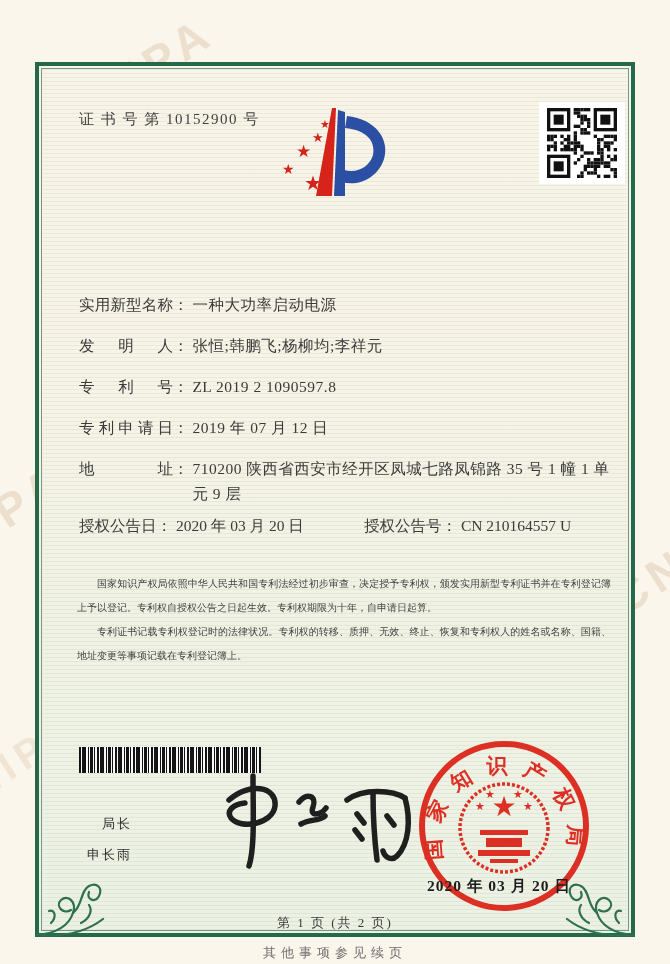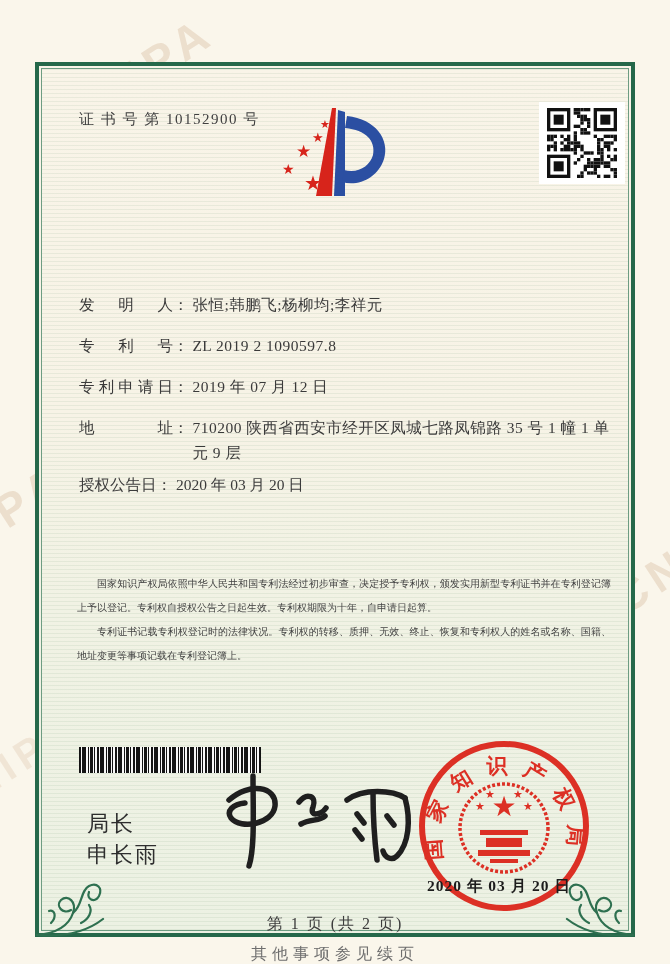--- a/index.html
+++ b/index.html
@@ -47,32 +47,32 @@
   .grow{position:relative;}
   
   .paras{position:absolute;left:38px;top:506px;width:534px;font-size:10px;line-height:24px;text-align:justify;color:#424242;}
   .paras p{margin:0;text-indent:2em;}
   
   .barcode{
     position:absolute;left:40px;top:681px;width:182px;height:26px;
     background:repeating-linear-gradient(90deg,#141414 0 2px,#f8f8f8 2px 3px,#141414 3px 7px,#f8f8f8 7px 9px,#141414 9px 10px,#f8f8f8 10px 11px,#141414 11px 14px,#f8f8f8 14px 15px,#141414 15px 16px,#f8f8f8 16px 18px);
   }
   
-  .director{position:absolute;left:48px;top:742px;font-size:22px;line-height:31px;letter-spacing:2px;color:#2e2e2e;}
+  .director{position:absolute;left:48px;top:742px;font-size:13px;line-height:31px;letter-spacing:2px;color:#2e2e2e;text-align:right;}
   .sig{position:absolute;left:150px;top:700px;width:240px;height:115px;}
   
   .seal{position:absolute;left:377px;top:672px;width:176px;height:176px;opacity:.95;}
   .sealdate{
     position:absolute;left:360px;top:810px;width:200px;text-align:center;
     font-size:15.5px;letter-spacing:1px;color:#1c1c1c;font-weight:600;
   }
-  .pagefoot{position:absolute;left:0;right:0;top:848px;text-align:center;font-size:16px;letter-spacing:2px;color:#3c3c3c;}
+  .pagefoot{position:absolute;left:0;right:0;top:848px;text-align:center;font-size:13px;letter-spacing:2px;color:#3c3c3c;}
   .continuation{
     position:absolute;left:0;right:0;top:944px;text-align:center;
-    font-size:16px;letter-spacing:5px;color:#6e6e6e;
+    font-size:13px;letter-spacing:5px;color:#6e6e6e;
   }
 </style>
 </head>
 <body>
 
 <div class="wm" style="left:48px;top:100px;">CNIPA</div>
 <div class="wm pink" style="left:400px;top:352px;font-size:42px;">CNIPA</div>
 <div class="wm" style="left:-100px;top:548px;">CNIPA</div>
 <div class="wm" style="left:602px;top:580px;">CNIPA</div>
 <div class="wm" style="left:-70px;top:790px;font-size:40px;color:rgba(205,168,135,.22);">CNIPA</div>
@@ -248,38 +248,46 @@
       <text x="60" y="26" font-size="11">★</text>
     </g>
     <polygon points="72,6 76,6 72,94 56,94" fill="#d7241b"></polygon>
     <polygon points="78,8 85,10 85,94 74,94" fill="#2b4fa2"></polygon>
     <path fill="#2b4fa2" d="M87,14 C116,17 130,38 124,57 C118,76 98,85 82,80 L84,68 C98,72 110,64 113,53 C116,39 106,28 85,26 Z"></path>
   </svg>
 
 
   <div class="fields">
     <div class="frow">
+      <span class="flabel">实用新型名称</span><span class="fcolon">：</span>
+      <span class="fval">一种大功率启动电源</span>
+    </div>
+    <div class="frow">
       <span class="flabel">发明人</span><span class="fcolon">：</span>
       <span class="fval">张恒;韩鹏飞;杨柳均;李祥元</span>
     </div>
     <div class="frow">
       <span class="flabel">专利号</span><span class="fcolon">：</span>
       <span class="fval">ZL 2019 2 1090597.8</span>
     </div>
     <div class="frow">
       <span class="flabel">专利申请日</span><span class="fcolon">：</span>
       <span class="fval">2019 年 07 月 12 日</span>
     </div>
     <div class="frow" style="margin-bottom:7px;">
       <span class="flabel">地址</span><span class="fcolon">：</span>
       <span class="fval">710200 陕西省西安市经开区凤城七路凤锦路 35 号 1 幢 1 单元 9 层</span>
     </div>
     <div class="frow grow">
       <span>授权公告日</span><span>：</span>
       <span>2020 年 03 月 20 日</span>
+      <span class="grant2">
+        <span>授权公告号</span><span>：</span>
+        <span>CN 210164557 U</span>
+      </span>
     </div>
   </div>
 
   <div class="paras">
     <p>国家知识产权局依照中华人民共和国专利法经过初步审查，决定授予专利权，颁发实用新型专利证书并在专利登记簿上予以登记。专利权自授权公告之日起生效。专利权期限为十年，自申请日起算。</p>
     <p>专利证书记载专利权登记时的法律状况。专利权的转移、质押、无效、终止、恢复和专利权人的姓名或名称、国籍、地址变更等事项记载在专利登记簿上。</p>
   </div>
 
   <div class="barcode"></div>
 

